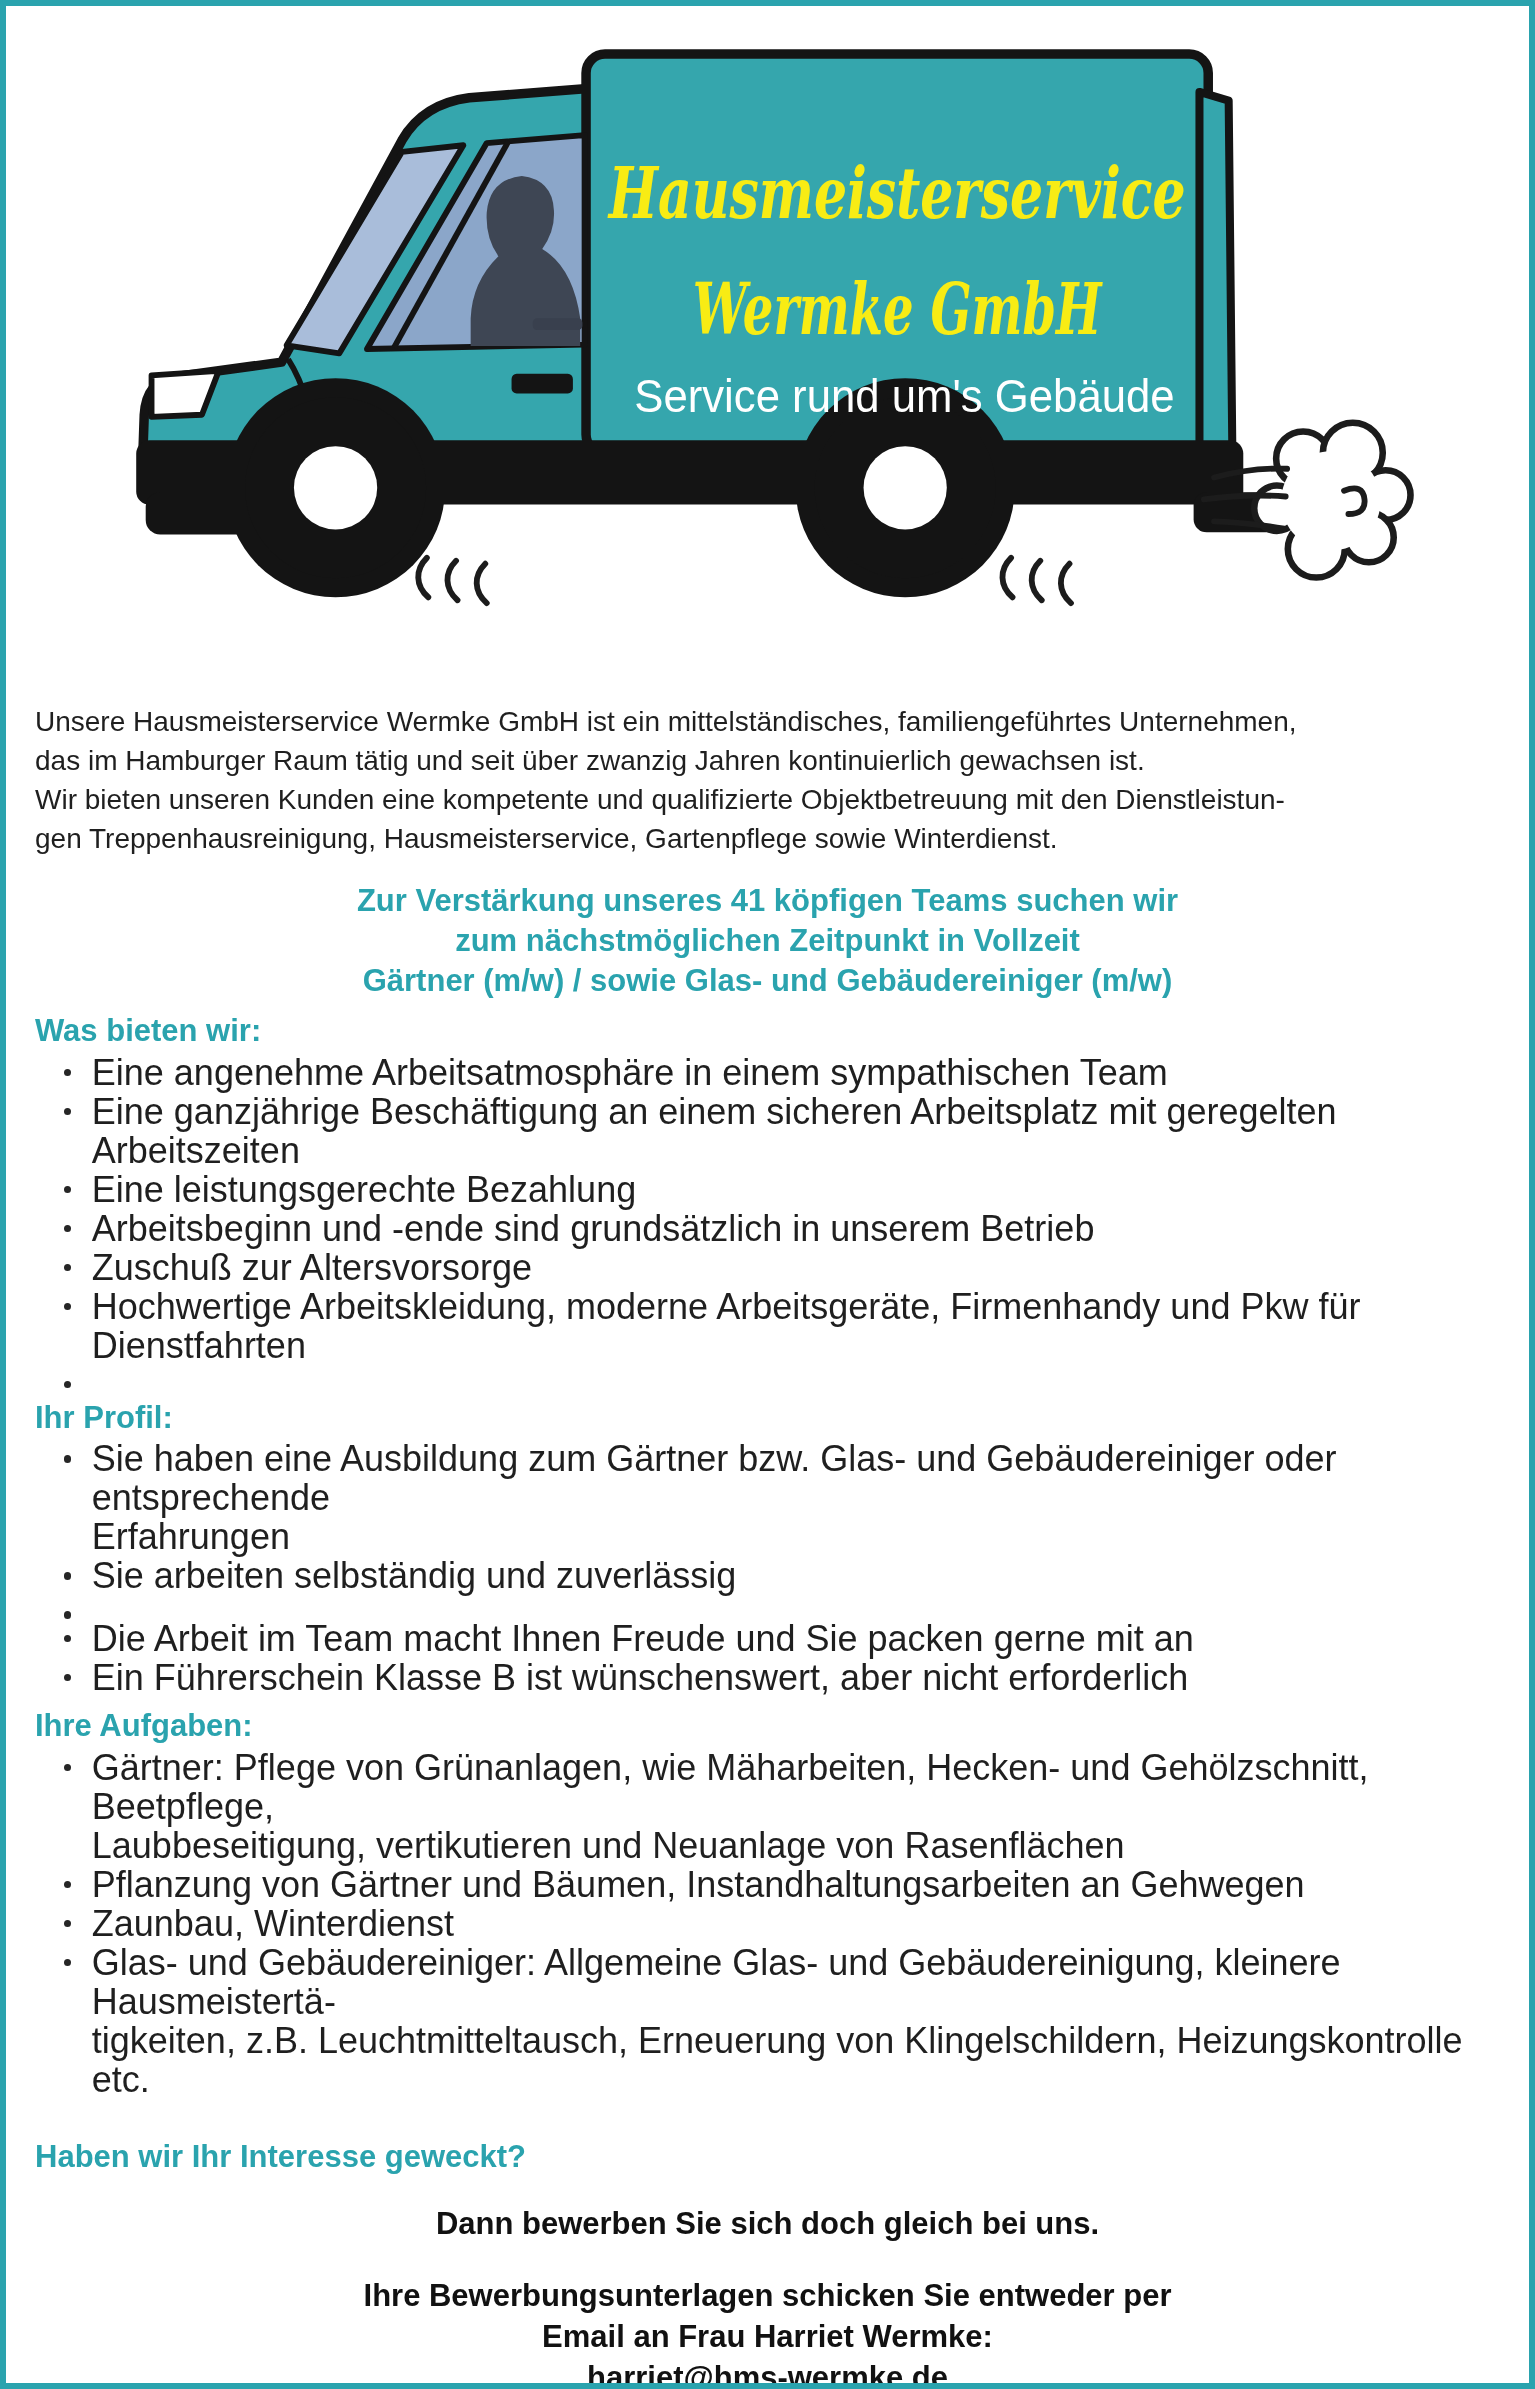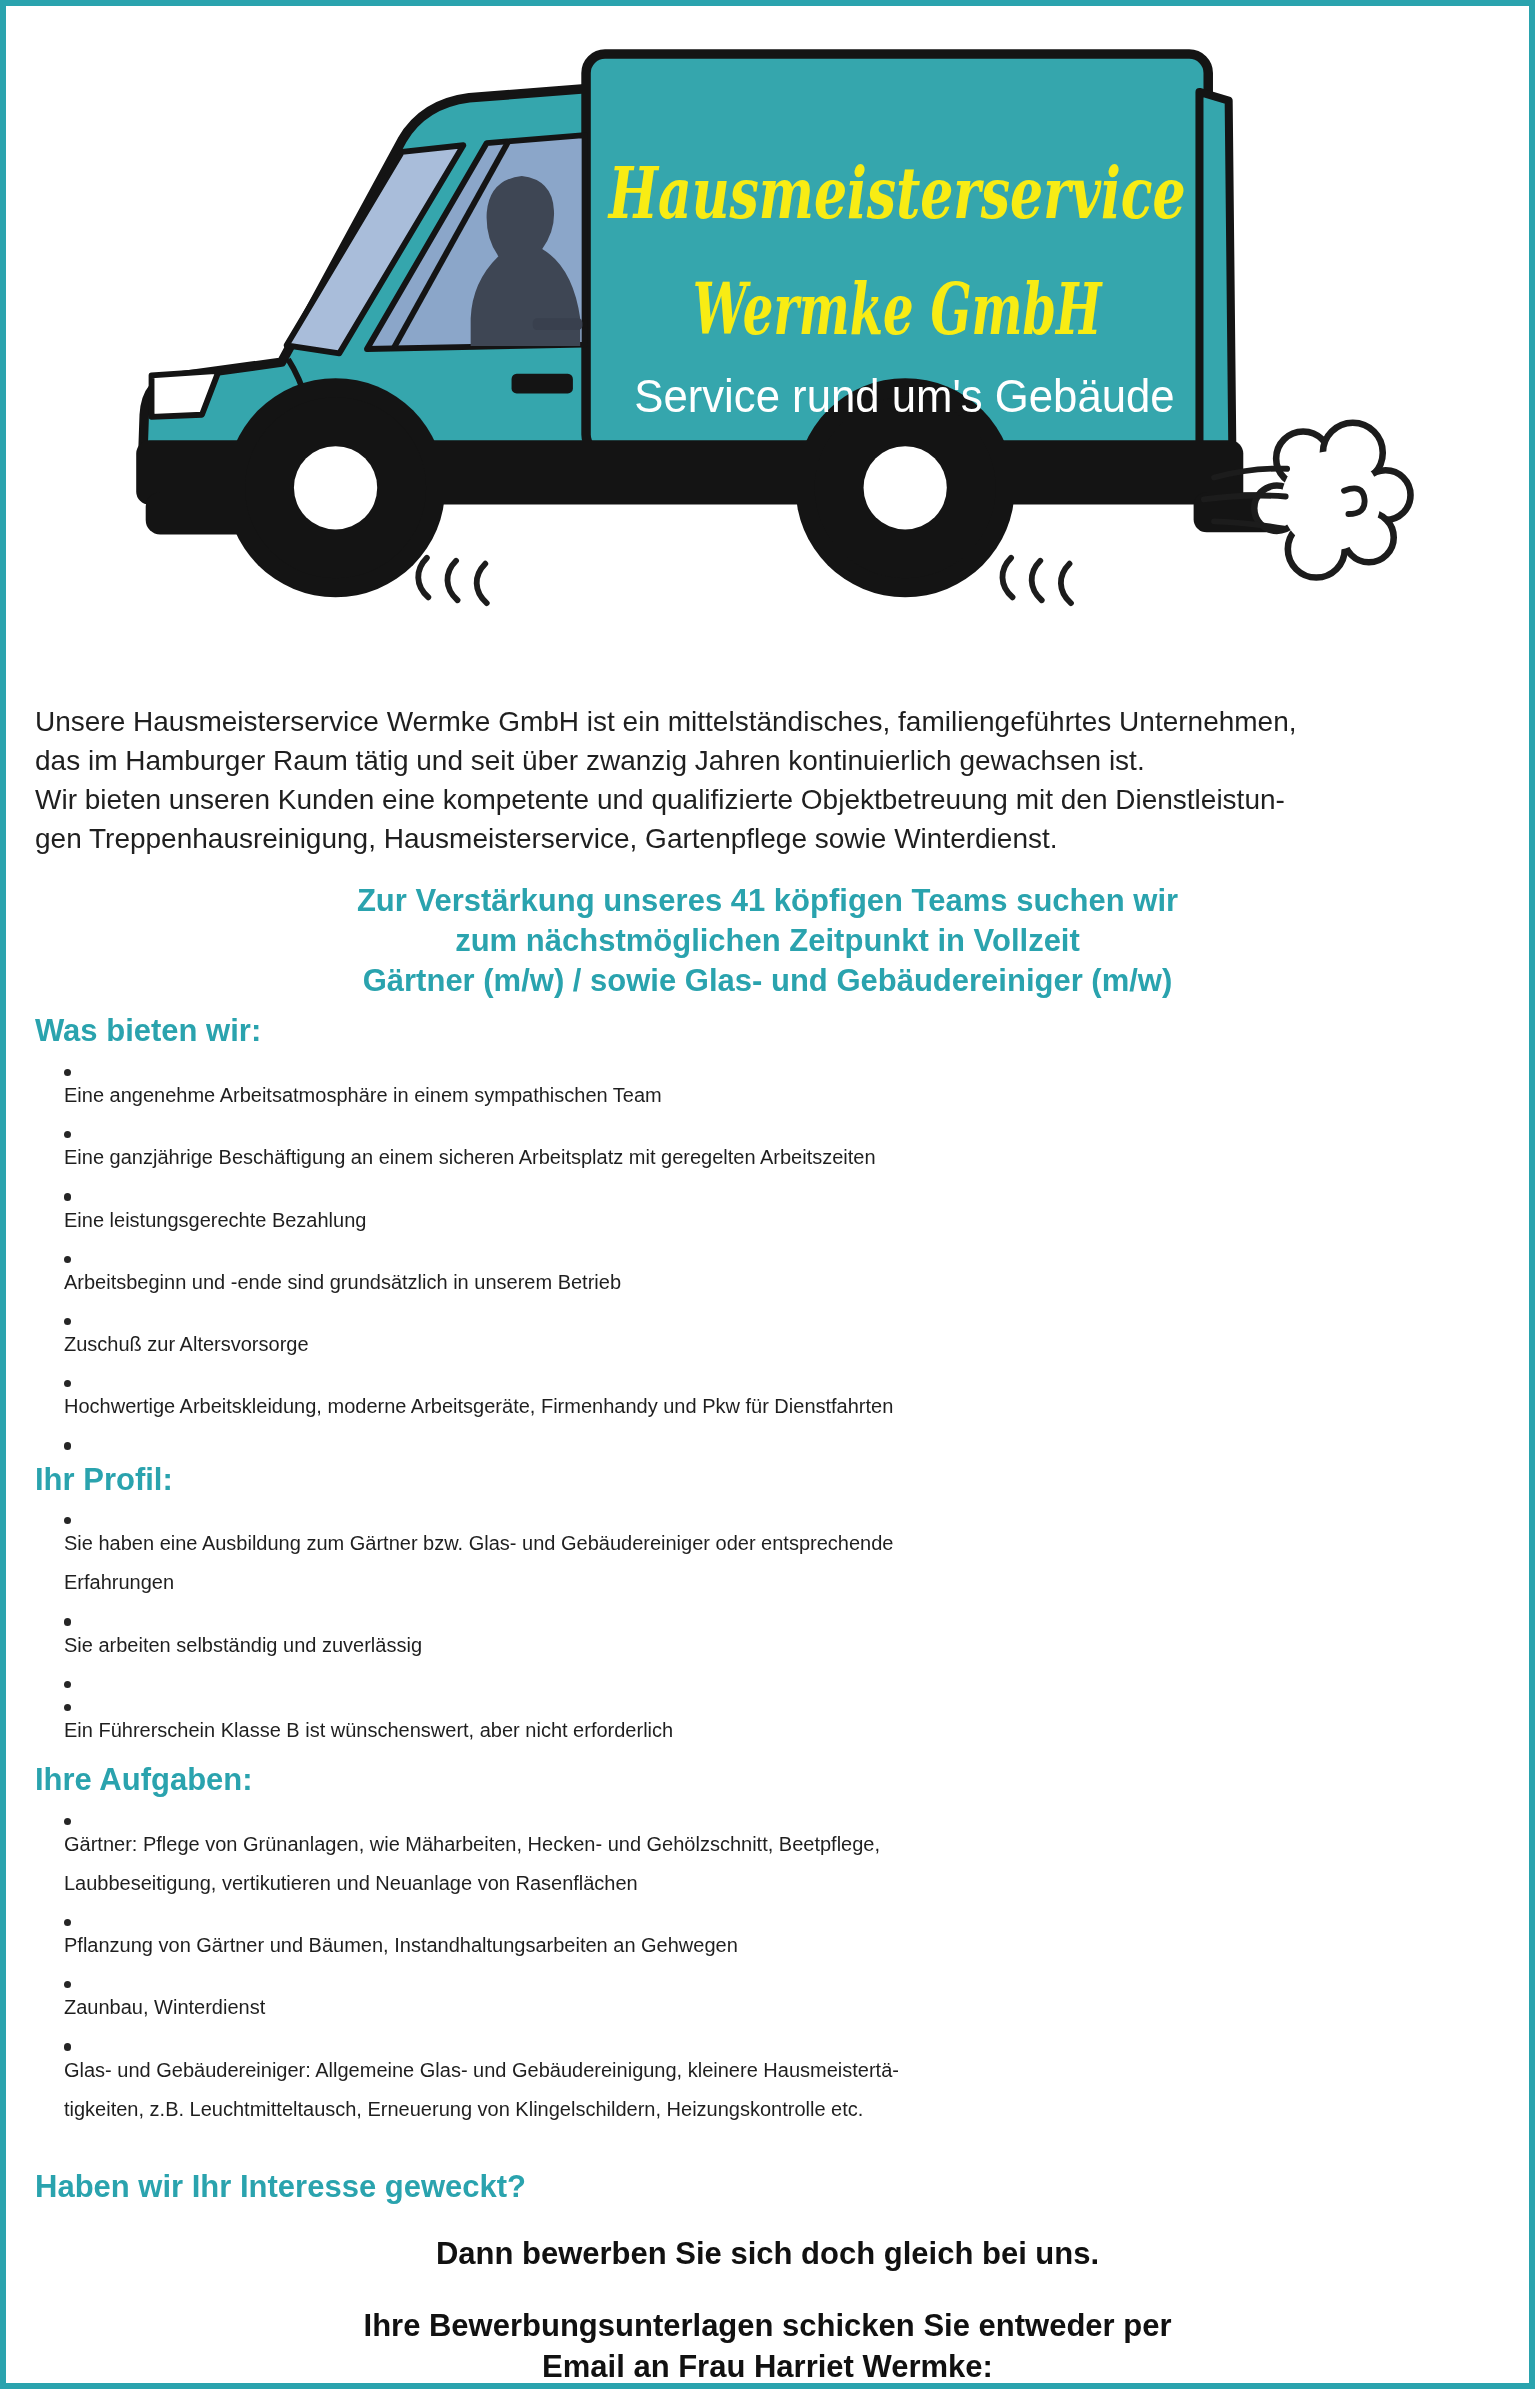--- a/index.html
+++ b/index.html
@@ -48,23 +48,22 @@
   }
   ul.bullets{
     list-style:none;
     margin:1.5px 0 0 0;
     padding:0;
   }
   ul.bullets li{
     display:flex;
     align-items:flex-start;
     padding-left:29px;
-    font-size:20px;
+    font-size:36px;
     line-height:39px;
-    flex-direction:column;
   }
   ul.bullets .dot{
     flex:none;
     width:7.3px;
     height:7.3px;
     border-radius:50%;
     background:#262626;
     margin:16px 20.5px 0 0;
   }
   ul.bullets .li-text{white-space:pre-line;}
@@ -207,20 +206,24 @@
       </li>
     <li>
         <span class="dot"></span>
         <span class="li-text">Sie arbeiten selbständig und zuverlässig</span>
       </li>
     <li>
         <span class="dot"></span>
       </li>
     <li>
         <span class="dot"></span>
+        <span class="li-text">Die Arbeit im Team macht Ihnen Freude und Sie packen gerne mit an</span>
+      </li>
+    <li>
+        <span class="dot"></span>
         <span class="li-text">Ein Führerschein Klasse B ist wünschenswert, aber nicht erforderlich</span>
       </li>
   </ul>
 
   <h2 class="sec-heading">Ihre Aufgaben:</h2>
   <ul class="bullets">
     <li>
         <span class="dot"></span>
         <span class="li-text">Gärtner: Pflege von Grünanlagen, wie Mäharbeiten, Hecken- und Gehölzschnitt, Beetpflege,
 Laubbeseitigung, vertikutieren und Neuanlage von Rasenflächen</span>

